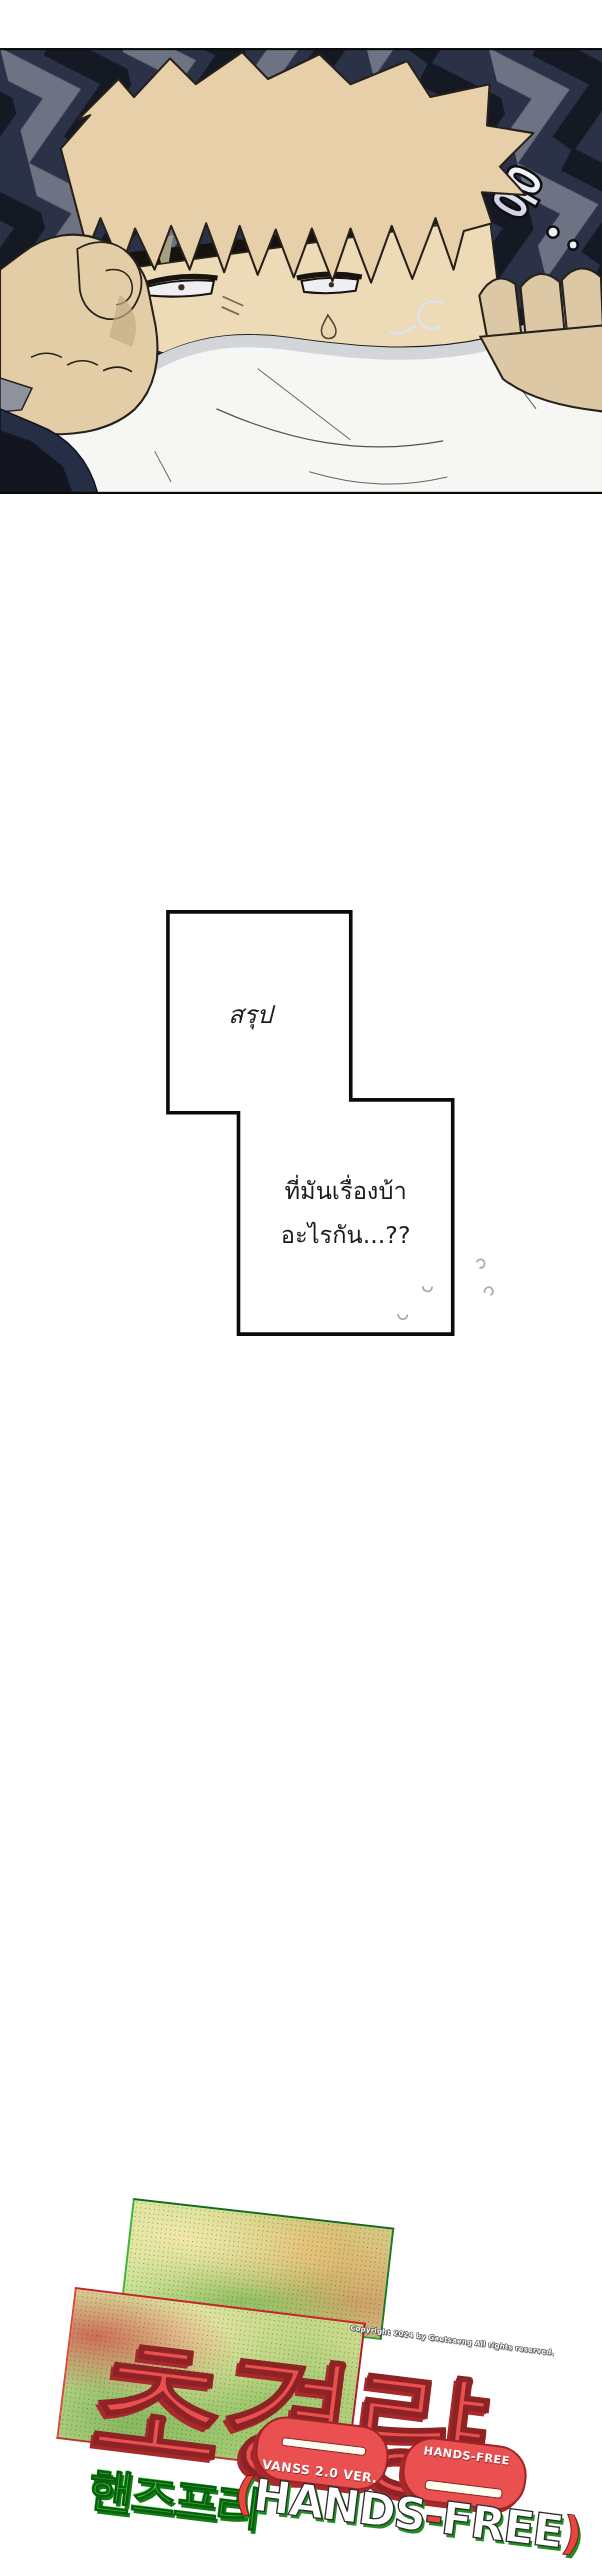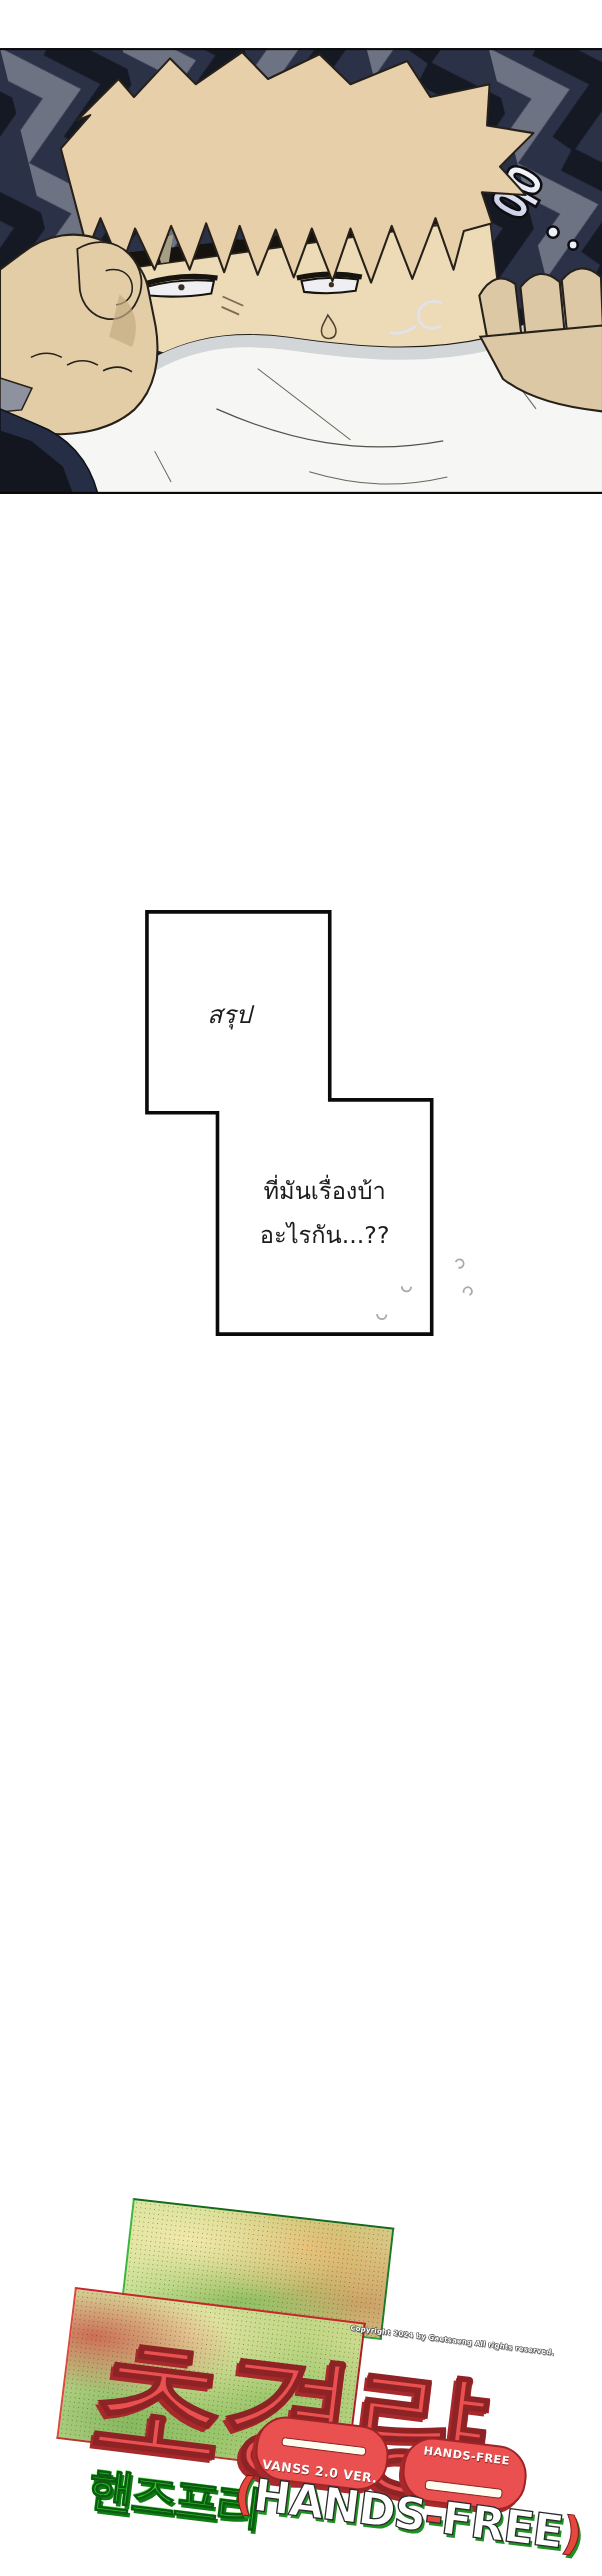--- a/index.html
+++ b/index.html
@@ -1,20 +1,20 @@
 <!DOCTYPE html>
 <html style="font-size:8.2px"><head>
 <meta charset="utf-8">
 <style>
   html,body{margin:0;padding:0;background:#ffffff;}
   .page{position:relative;width:603px;height:2690px;background:#ffffff;overflow:hidden;
         font-family:"DejaVu Sans","Liberation Sans",sans-serif;}
   .panel{position:absolute;left:0;top:48px;width:603px;height:446px;}
   .panel svg{display:block;}
-  .bubble-wrap{position:absolute;left:134px;top:899px;width:340px;height:448px;}
+  .bubble-wrap{position:absolute;left:155px;top:899px;width:340px;height:448px;}
   .logo-wrap{position:absolute;left:0;top:2184px;width:603px;height:407px;}
   .banner{position:absolute;transform-origin:left top;overflow:hidden;}
   .banner-a{left:133px;top:14.4px;width:259px;height:109px;transform:rotate(6.5deg);
     border:2.6px solid;border-color:#17691c #1d7a22 #2f9e33 #3db53d;
     background:
       radial-gradient(at 22% 30%,rgba(244,232,170,.95),rgba(244,232,170,0) 55%),
       radial-gradient(at 68% 25%,rgba(232,179,106,.9),rgba(232,179,106,0) 50%),
       radial-gradient(at 45% 80%,rgba(143,191,98,.95),rgba(143,191,98,0) 60%),
       radial-gradient(at 90% 70%,rgba(201,150,92,.8),rgba(201,150,92,0) 55%),
       linear-gradient(100deg,#cfe49b,#b9d884 60%,#d9c98e);}

